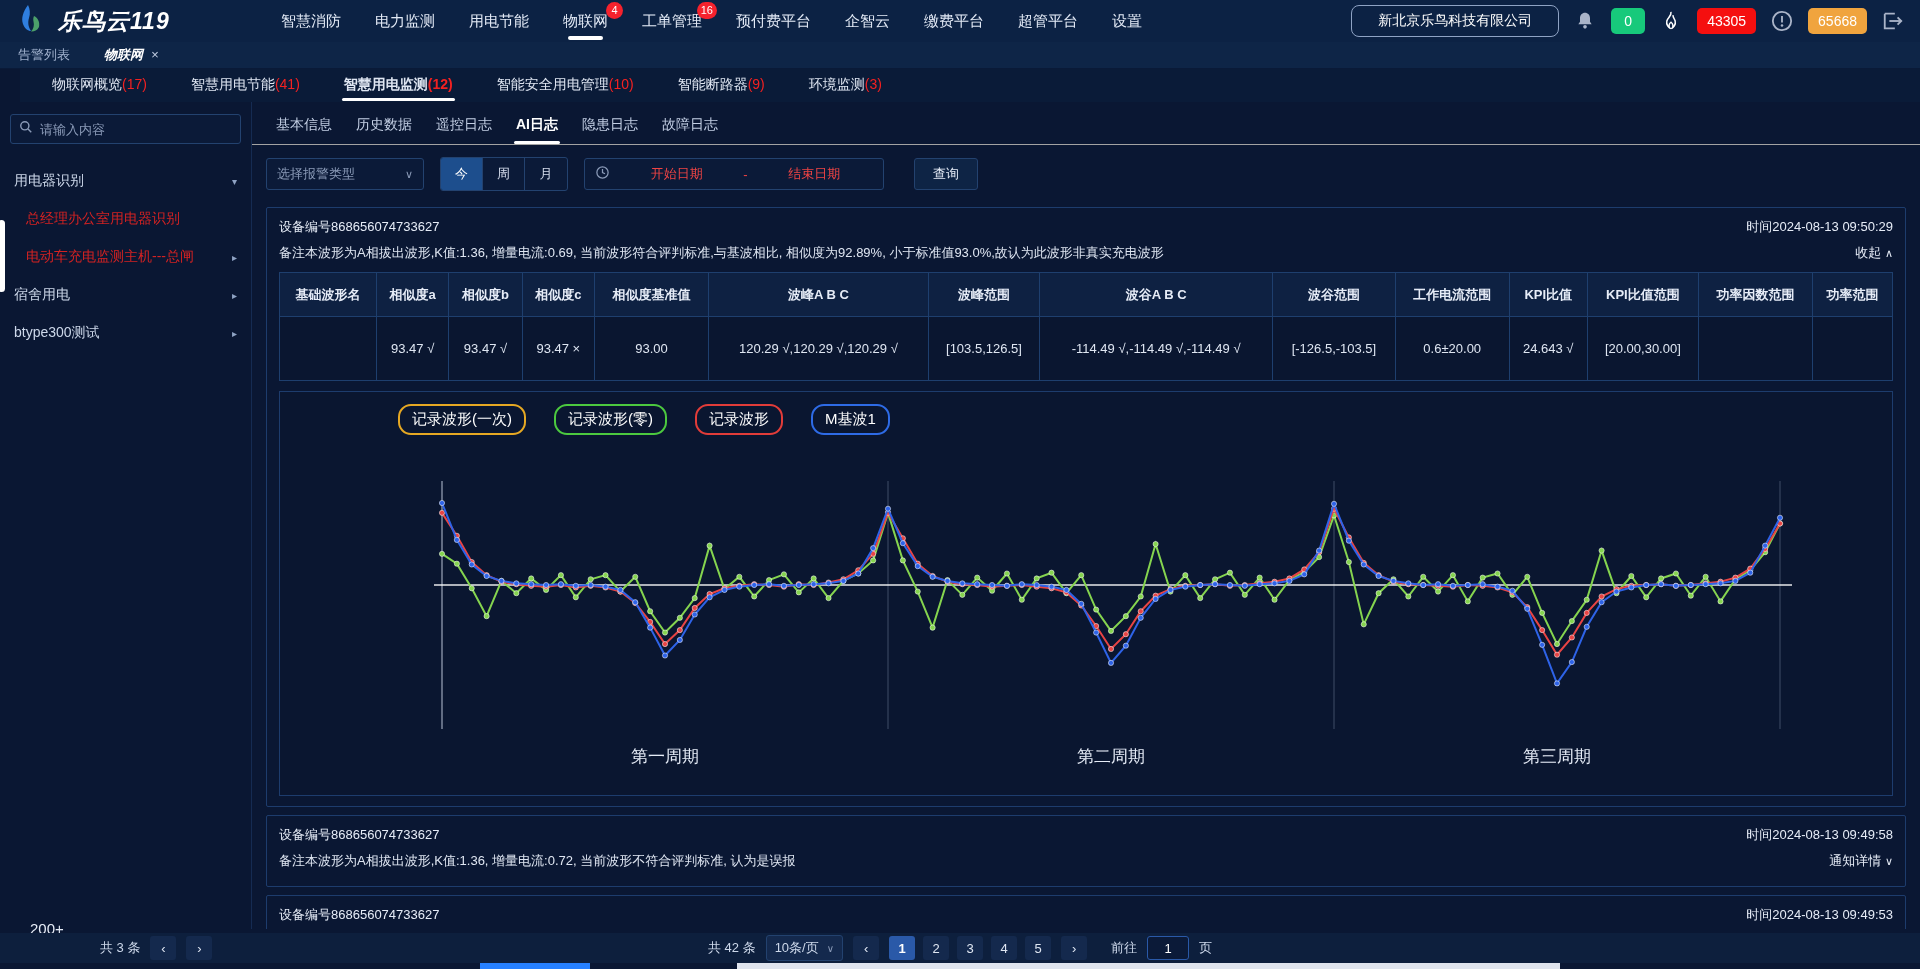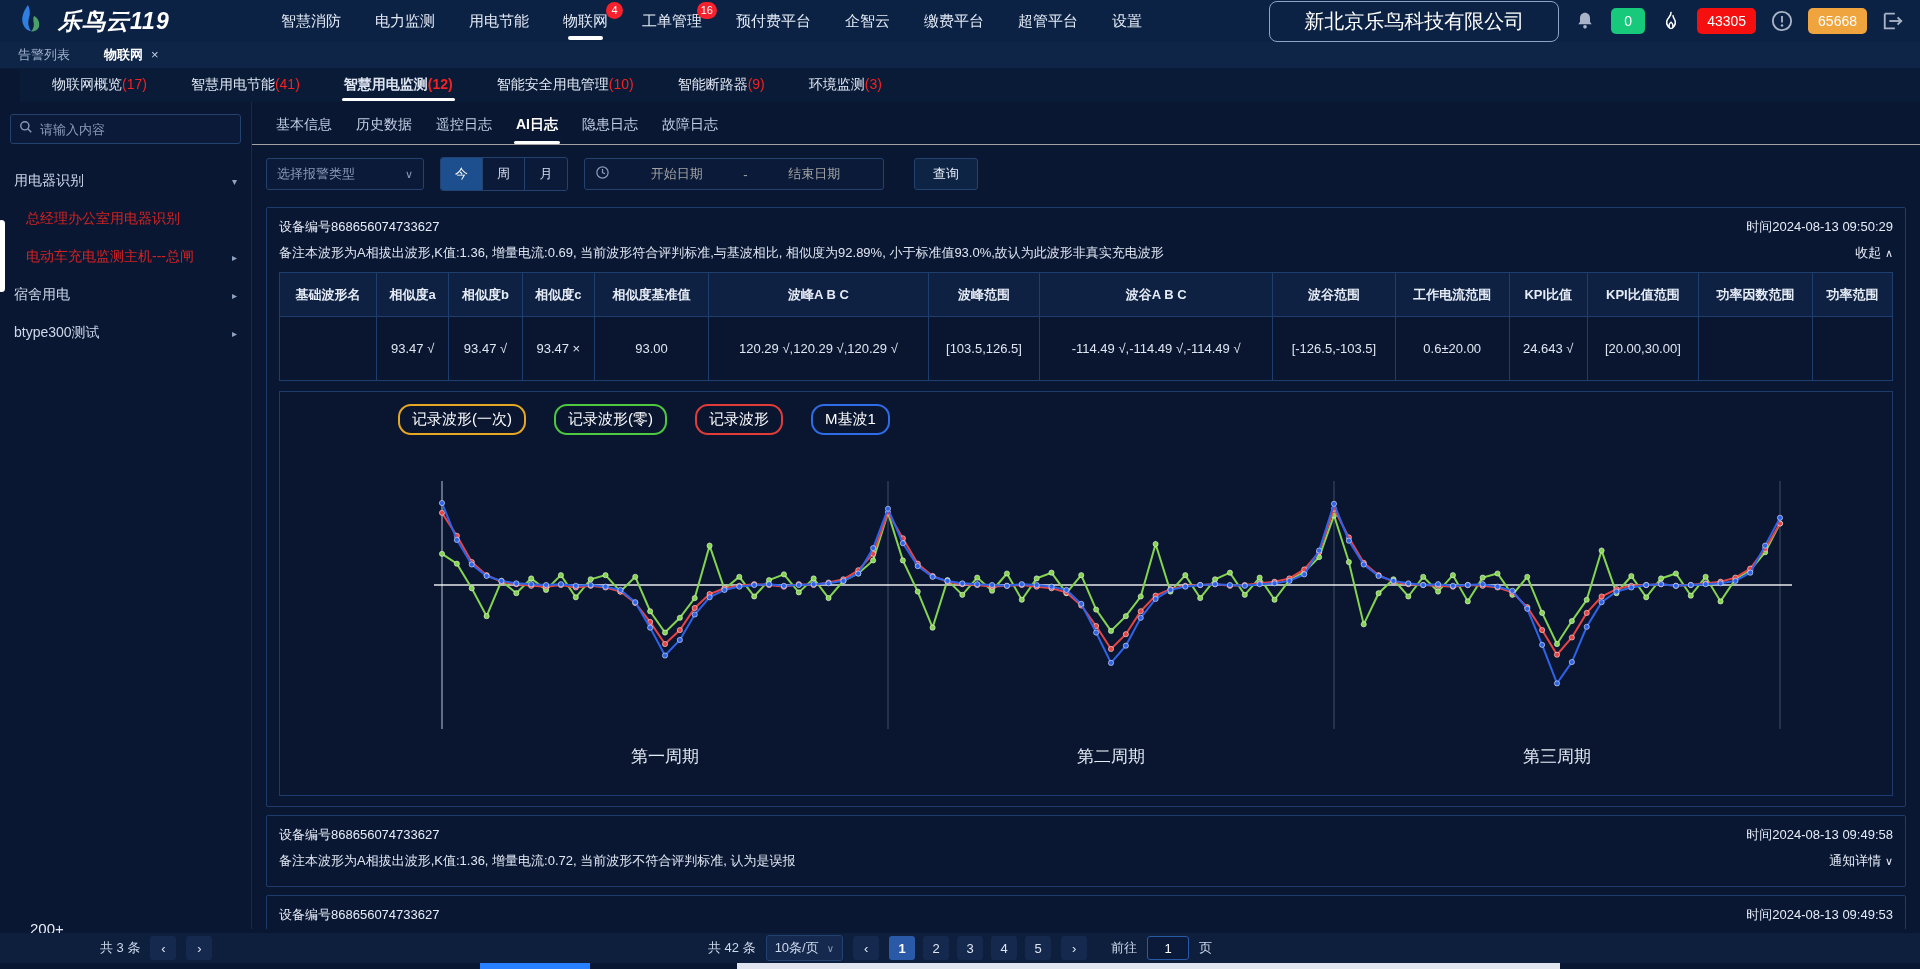--- a/index.html
+++ b/index.html
@@ -9,32 +9,32 @@
   
   .topnav { height:42px; background:#0c2244; display:flex; align-items:center; padding:0 14px; position:relative; }
   .logo-wrap { display:flex; align-items:center; width:250px; }
   .brand { font-size:23px; font-weight:bold; font-style:italic; color:#fff; letter-spacing:1px; margin-left:10px; }
   .nav-items { display:flex; align-items:center; height:100%; }
   .nav-item { position:relative; padding:0 17px; font-size:15px; color:#e3eaf6; height:42px; line-height:42px; cursor:pointer; }
   .nav-item.active::after { content:""; position:absolute; left:22px; right:22px; bottom:2px; height:4px; background:#fff; border-radius:2px; }
   .nav-badge { position:absolute; top:2px; right:2px; min-width:17px; height:17px; padding:0 4px; background:#f5222d; color:#fff;
     border-radius:9px; font-size:11px; line-height:17px; text-align:center; font-style:normal; }
   .topnav-right { margin-left:auto; display:flex; align-items:center; gap:13px; }
-  .company-btn { border:1px solid #8fa3c4; border-radius:8px; color:#fff; font-size:20px; padding:6px 34px; background:transparent; cursor:pointer; }
+  .company-btn { border:1px solid #8fa3c4; border-radius:8px; color:#fff; font-size:14px; padding:6px 26px; background:transparent; cursor:pointer; }
   .pill { border-radius:5px; color:#fff; font-size:14px; padding:5px 10px; min-width:34px; text-align:center; }
   .pill.green { background:#17c97b; }
   .pill.red { background:#f50f0f; }
   .pill.orange { background:#f0a43e; }
   .icon-btn { width:26px; height:26px; display:flex; align-items:center; justify-content:center; cursor:pointer; }
 
   
   .tabsbar { height:27px; background:#0e2547; display:flex; align-items:center; padding:0 18px; gap:34px;
     border-bottom:1px solid #0a1a38; }
   .ttab { font-size:13px; color:#9fb0cc; cursor:pointer; }
-  .ttab.active { color:#fff; font-weight:bold; }
+  .ttab.active { color:#fff; font-weight:bold;font-style:italic; }
   .ttab .close { margin-left:8px; font-weight:normal; color:#c3cfe4; }
 
   
   .subtabs { height:33px; background:#0a1b38; display:flex; align-items:center; padding:0 10px;margin-left:20px; }
   .subtab { position:relative; padding:0 22px; font-size:14px; color:#dfe6f2; height:33px; line-height:30px; cursor:pointer; }
   .subtab .cnt { color:#f32121; }
   .subtab.active { font-weight:bold; }
   .subtab.active::after { content:""; position:absolute; left:20px; right:20px; bottom:1px; height:3px; background:#fff; border-radius:2px; }
 
   
@@ -63,21 +63,21 @@
   
   .filters { display:flex; align-items:center; gap:16px; padding:12px 14px; }
   .sel { width:158px; height:32px; border:1px solid #23426f; border-radius:3px; background:#0b1a38; display:flex;
     align-items:center; justify-content:space-between; padding:0 10px; font-size:13px; color:#8b9bb8; cursor:pointer; }
   .seg { display:flex; border:1px solid #23426f; border-radius:3px; overflow:hidden; background:#0b1a38; }
   .seg-btn { width:42px; height:32px; line-height:32px; text-align:center; font-size:13px; color:#d6deee;
     border-right:1px solid #23426f; cursor:pointer; }
   .seg-btn:last-child { border-right:none; }
   .seg-btn.active { background:#1d4e8d; color:#fff; }
   .daterange { width:300px; height:32px; border:1px solid #23426f; border-radius:3px; background:#0b1a38; display:flex;
-    align-items:center; padding:0 10px; gap:8px; font-size:13px; color:#a3a3a3; }
+    align-items:center; padding:0 10px; gap:8px; font-size:13px; color:#ef4444; }
   .daterange .dr-in { flex:1; text-align:center; }
   .query-btn { height:32px; padding:0 18px; border:1px solid #23426f; border-radius:3px; background:#0e2445; color:#e3eaf6;
     font-size:13px; cursor:pointer; margin-left:14px; }
 
   
   .loglist { flex:1; overflow:hidden; padding:4px 14px 0 14px; display:flex; flex-direction:column; gap:8px; }
   .logcard { border:1px solid #1d3c6d; border-radius:2px; padding:8px 12px 10px 12px; }
   .log-head { display:flex; justify-content:space-between; font-size:13px; color:#e6ecf7; padding:2px 0 6px 0; }
   .log-desc { display:flex; justify-content:space-between; font-size:13px; color:#dfe6f2; padding:2px 0 6px 0; }
   .log-action { color:#e6ecf7; cursor:pointer; white-space:nowrap; margin-left:30px; }

